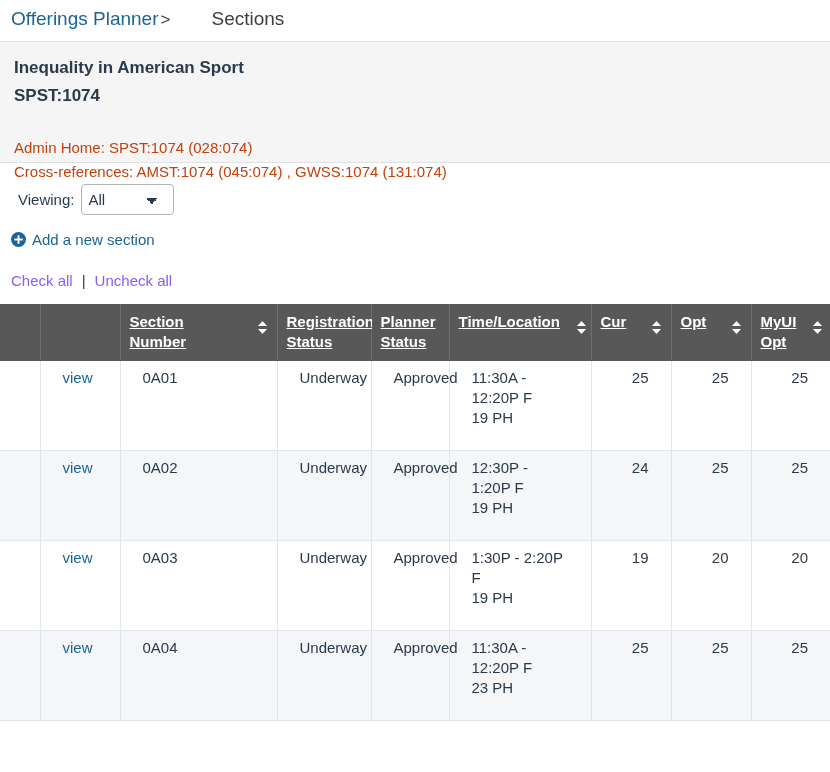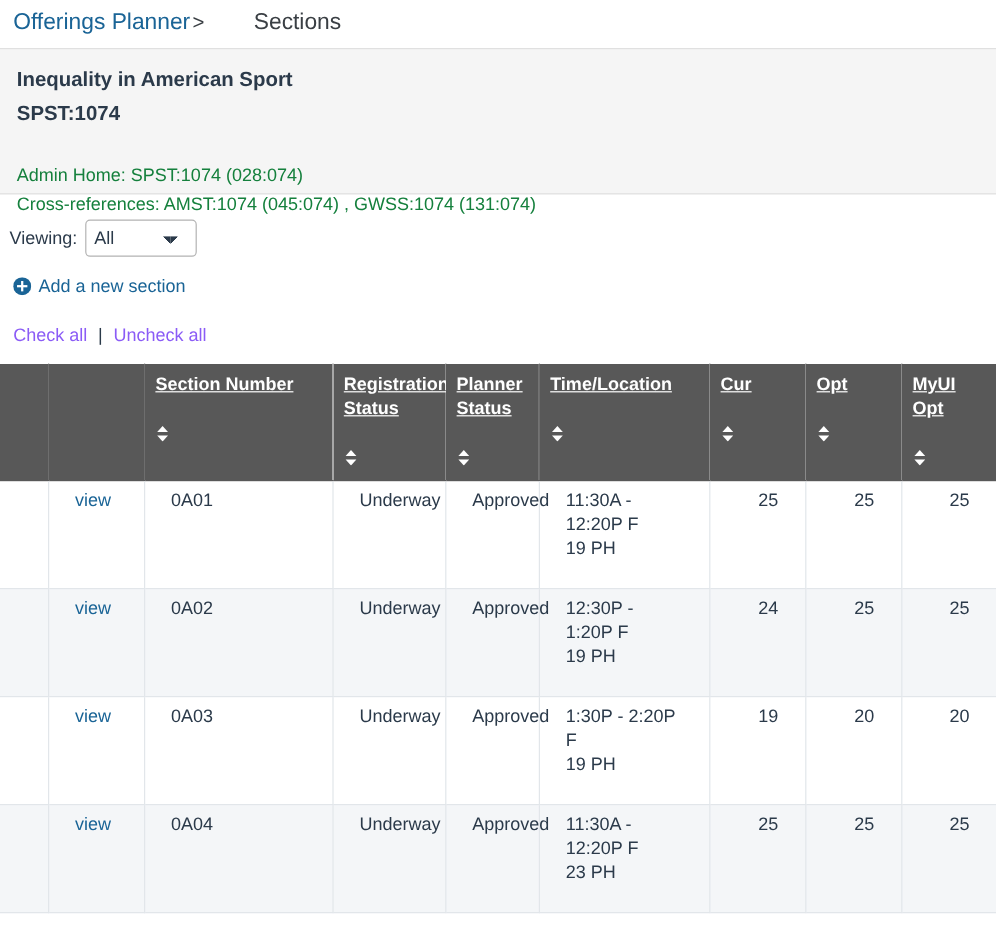--- a/index.html
+++ b/index.html
@@ -59,28 +59,28 @@
     font-size: 17px;
     font-weight: bold;
     color: #2b3a4a;
     line-height: 28px;
     margin: 0;
   }
   .course-meta {
     margin-top: 26px;
     font-size: 15px;
     line-height: 24px;
-    color: #15803d;
+    color: #c2410c;
   }
 
   
   .viewing-row {
     display: flex;
     align-items: center;
-    padding: 18px 0 0 8px;
+    padding: 18px 0 0 18px;
     height: 36px;
     box-sizing: content-box;
   }
   .viewing-label {
     font-size: 15px;
     color: #2b3a4a;
     margin-right: 7px;
   }
   .viewing-select {
     font-family: "Liberation Sans", sans-serif;
@@ -162,21 +162,20 @@
     font-weight: bold;
     height: 32px;
     position: relative;
   }
   .sections-table th:last-child { border-right: none; }
   .th-inner {
     display: flex;
     align-items: flex-start;
     justify-content: space-between;
     gap: 16px;
-    flex-direction: column;
   }
   .th-label {
     text-decoration: underline;
     cursor: pointer;
     line-height: 20px;
   }
   .sort-icon {
     flex: 0 0 auto;
     margin-top: 8px;
     cursor: pointer;

